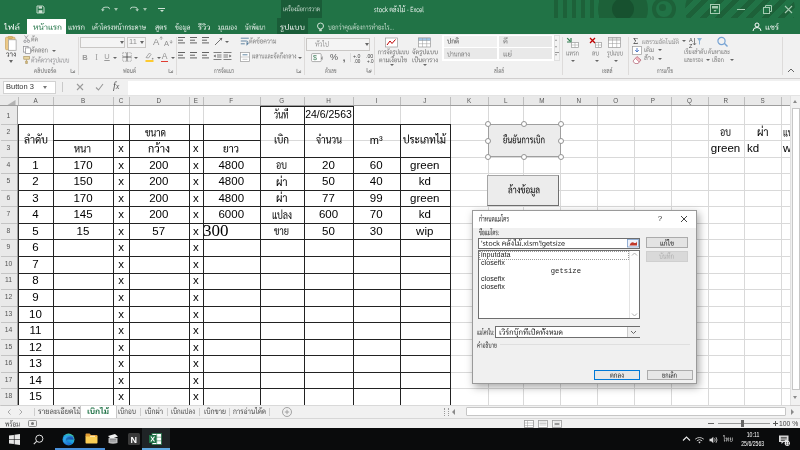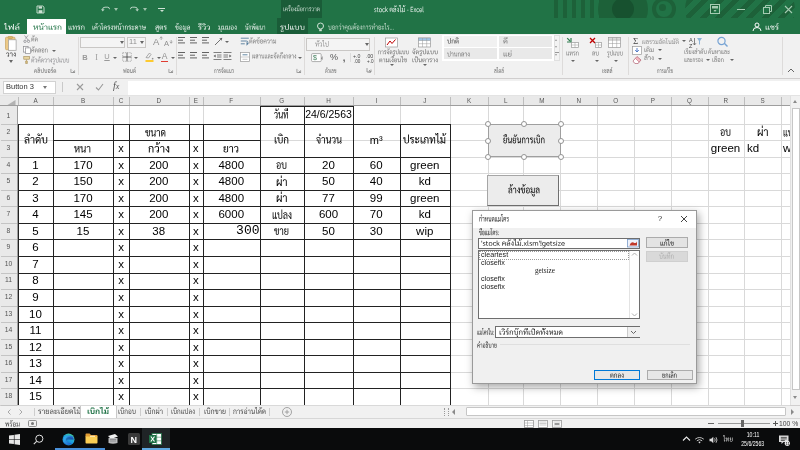--- a/index.html
+++ b/index.html
@@ -1320,23 +1320,23 @@
         <use href="#g6" x="1814"></use>
       </g>
     </svg>
   </div>
 <div style="position:absolute;left:304px;top:206.25000000000006px;width:49px;height:16.55000000000001px;font-family:'Liberation Sans',sans-serif;font-size:11.5px;color:#000;text-align:center;line-height:16.55000000000001px;white-space:nowrap">600</div>
 <div style="position:absolute;left:353px;top:206.25000000000006px;width:46.5px;height:16.55000000000001px;font-family:'Liberation Sans',sans-serif;font-size:11.5px;color:#000;text-align:center;line-height:16.55000000000001px;white-space:nowrap">70</div>
 <div style="position:absolute;left:399.5px;top:206.25000000000006px;width:50.5px;height:16.55000000000001px;font-family:'Liberation Sans',sans-serif;font-size:11.5px;color:#000;text-align:center;line-height:16.55000000000001px;white-space:nowrap">kd</div>
 <div style="position:absolute;left:18px;top:222.80000000000007px;width:35px;height:16.55000000000001px;font-family:'Liberation Sans',sans-serif;font-size:11.5px;color:#000;text-align:center;line-height:16.55000000000001px;white-space:nowrap">5</div>
 <div style="position:absolute;left:53px;top:222.80000000000007px;width:60px;height:16.55000000000001px;font-family:'Liberation Sans',sans-serif;font-size:11.5px;color:#000;text-align:center;line-height:16.55000000000001px;white-space:nowrap">15</div>
 <div style="position:absolute;left:113px;top:222.80000000000007px;width:16px;height:16.55000000000001px;font-family:'Liberation Sans',sans-serif;font-size:11.5px;color:#000;text-align:center;line-height:16.55000000000001px;white-space:nowrap">x</div>
-<div style="position:absolute;left:129px;top:222.80000000000007px;width:59.5px;height:16.55000000000001px;font-family:'Liberation Sans',sans-serif;font-size:11.5px;color:#000;text-align:center;line-height:16.55000000000001px;white-space:nowrap">38</div>
+<div style="position:absolute;left:129px;top:222.80000000000007px;width:59.5px;height:16.55000000000001px;font-family:'Liberation Sans',sans-serif;font-size:11.5px;color:#000;text-align:center;line-height:16.55000000000001px;white-space:nowrap">57</div>
 <div style="position:absolute;left:188.5px;top:222.80000000000007px;width:14.5px;height:16.55000000000001px;font-family:'Liberation Sans',sans-serif;font-size:11.5px;color:#000;text-align:center;line-height:16.55000000000001px;white-space:nowrap">x</div>
-<div style="position:absolute;left:203px;top:222.80000000000007px;width:56.5px;height:16.55000000000001px;font-family:Liberation Mono, monospace;font-size:13px;color:#000;text-align:right;line-height:16.55000000000001px;white-space:nowrap">300</div>
+<div style="position:absolute;left:203px;top:222.80000000000007px;width:56.5px;height:16.55000000000001px;font-family:Liberation Serif, serif;font-size:17px;color:#000;text-align:left;line-height:16.55000000000001px;white-space:nowrap">300</div>
 <div style="position:absolute;left:273.8px;top:224.21500000000006px">
     <svg width="16" height="14.7" viewBox="0 0 16 14.7" style="display:block">
       <g fill="#000" transform="translate(0,10.9) scale(0.009085,-0.011500)">
         <use href="#g38" x="0"></use>
         <use href="#g9" x="594"></use>
         <use href="#g58" x="1079"></use>
       </g>
     </svg>
   </div>
 <div style="position:absolute;left:304px;top:222.80000000000007px;width:49px;height:16.55000000000001px;font-family:'Liberation Sans',sans-serif;font-size:11.5px;color:#000;text-align:center;line-height:16.55000000000001px;white-space:nowrap">50</div>
@@ -1541,23 +1541,23 @@
         <use href="#g18" x="645"></use>
         <use href="#g29" x="645"></use>
         <use href="#g31" x="1282"></use>
         <use href="#g52" x="1939"></use>
         <use href="#g8" x="1939"></use>
       </g>
     </svg>
   </div>
 <div style="position:absolute;left:478px;top:250px;width:162px;height:69px;background:#fff;border:1px solid #6e6e6e;box-sizing:border-box"></div>
 <div style="position:absolute;left:629px;top:251px;width:1px;height:67px;background:#e3e3e3"></div>
-<div style="position:absolute;left:481px;top:250.5px;width:100px;height:8px;font-family:'Liberation Sans',sans-serif;font-size:7.2px;color:#222;text-align:left;line-height:8px;white-space:nowrap">cleartest</div>
+<div style="position:absolute;left:481px;top:250.5px;width:100px;height:8px;font-family:'Liberation Sans',sans-serif;font-size:7.2px;color:#222;text-align:left;line-height:8px;white-space:nowrap">inputdata</div>
 <div style="position:absolute;left:481px;top:258.5px;width:100px;height:8px;font-family:'Liberation Sans',sans-serif;font-size:7.2px;color:#222;text-align:left;line-height:8px;white-space:nowrap">closefix</div>
-<div style="position:absolute;left:495px;top:266.5px;width:100px;height:8px;font-family:Liberation Serif, serif;font-size:7.2px;color:#222;text-align:center;line-height:8px;white-space:nowrap">getsize</div>
+<div style="position:absolute;left:481px;top:266.5px;width:100px;height:8px;font-family:Liberation Mono, monospace;font-size:7.2px;color:#222;text-align:right;line-height:8px;white-space:nowrap">getsize</div>
 <div style="position:absolute;left:481px;top:274.5px;width:100px;height:8px;font-family:'Liberation Sans',sans-serif;font-size:7.2px;color:#222;text-align:left;line-height:8px;white-space:nowrap">closefix</div>
 <div style="position:absolute;left:481px;top:282.5px;width:100px;height:8px;font-family:'Liberation Sans',sans-serif;font-size:7.2px;color:#222;text-align:left;line-height:8px;white-space:nowrap">closefix</div>
 <div style="position:absolute;left:479px;top:251px;width:150px;height:8.5px;border:1px dotted #999;box-sizing:border-box"></div>
 <svg style="position:absolute;left:631px;top:252px" width="7" height="5" viewBox="0 0 7 5">
     <path d="M1 3.5 L3.5 1 L6 3.5" stroke="#b0b0b0" stroke-width="1" fill="none"></path>
   </svg>
 <svg style="position:absolute;left:631px;top:312px" width="7" height="5" viewBox="0 0 7 5">
     <path d="M1 1.5 L3.5 4 L6 1.5" stroke="#b0b0b0" stroke-width="1" fill="none"></path>
   </svg>
 <div style="position:absolute;left:477.0px;top:327.5px">

